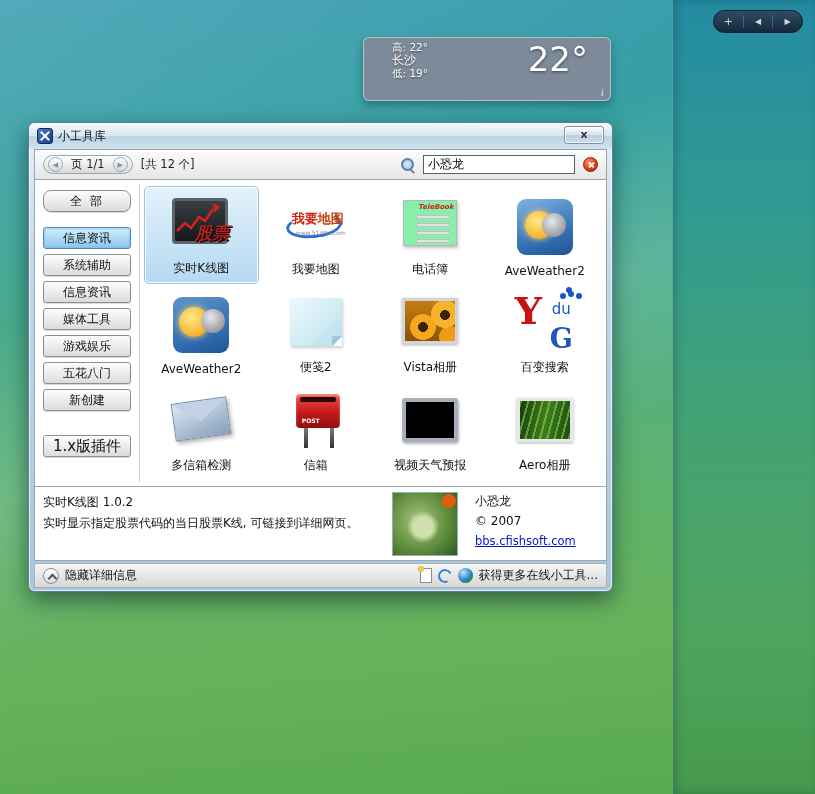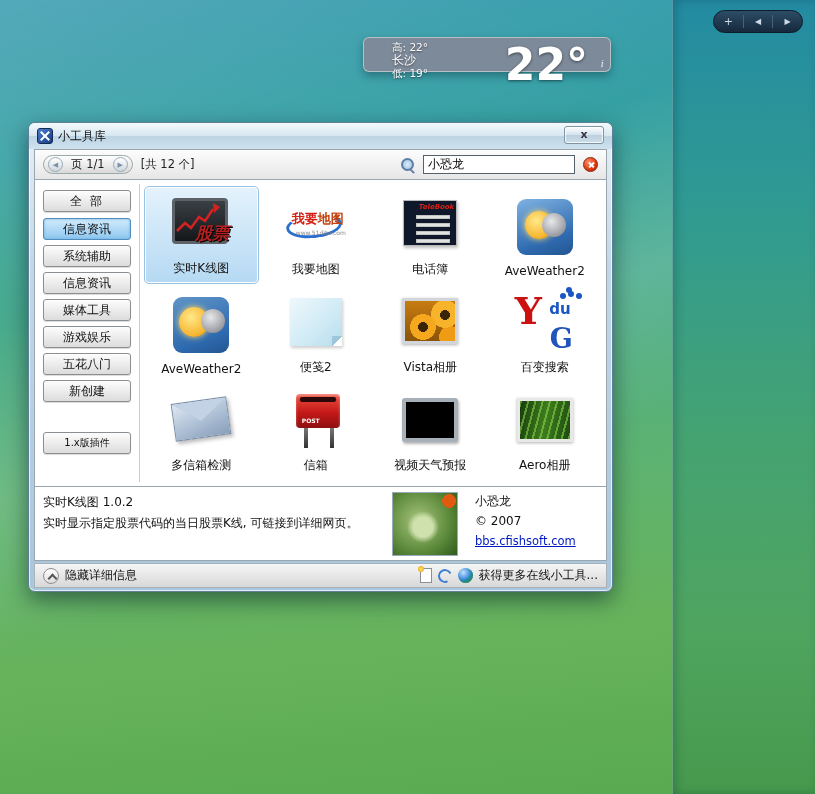--- a/index.html
+++ b/index.html
@@ -13,32 +13,32 @@
   
   #sidebar { position:absolute; right:0; top:0; width:143px; height:794px;
     background:linear-gradient(180deg,#238ba2 0%,#2f9a93 25%,#45a372 55%,#4fa45e 80%,#46994d 100%);
     box-shadow:inset 1px 0 0 rgba(255,255,255,.25), inset 4px 0 10px rgba(0,40,50,.25); }
   .side-controls { position:absolute; right:12px; top:10px; width:90px; height:23px;
     background:linear-gradient(#2c4d66,#16293c); border:1px solid #0d1c2a; border-radius:12px;
     display:flex; align-items:center; color:#cfd9e6; font-size:11px; }
   .side-controls span { flex:1; text-align:center; cursor:pointer; }
   .side-controls .sep { flex:0 0 1px; height:13px; background:#4a617a; }
   
-  .weather-float { position:absolute; left:363px; top:37px; width:248px; height:35px; border-radius:6px;
+  .weather-float { position:absolute; left:363px; top:37px; width:248px; height:64px; border-radius:6px;
     background:
       radial-gradient(ellipse 90px 18px at 20% 75%, rgba(255,255,255,.25), transparent),
       radial-gradient(ellipse 120px 20px at 70% 45%, rgba(230,235,240,.3), transparent),
       linear-gradient(180deg,#97a3b2 0%,#7c8struct99 40%,#6d7b8c 100%);
     background-color:#7d8a9a;
     border:1px solid rgba(255,255,255,.45); box-shadow:0 4px 9px rgba(0,30,40,.35);
     color:#fff; }
   .wf-left { position:absolute; left:28px; top:3px; font-size:10.5px; line-height:13px;
     text-shadow:0 1px 2px rgba(0,0,0,.5); }
   .wf-city { font-size:12px; }
-  .wf-temp { position:absolute; right:22px; top:1px; font-size:44px; font-weight:bold;
+  .wf-temp { position:absolute; right:22px; top:1px; font-size:34px; font-weight:normal;
     text-shadow:0 1px 3px rgba(0,0,0,.5); }
   .wf-info { position:absolute; right:6px; bottom:2px; font-size:10px; font-style:italic;
     font-family:"DejaVu Serif",serif; color:#e8ecf2; }
   
   #gadget-window { position:absolute; left:28px; top:122px; width:585px; height:470px; border-radius:7px;
     background:linear-gradient(180deg,#e8f1f8 0%,#c2d8e8 30%,#a8c6dc 100%);
     border:1px solid #5f7f96; box-shadow:0 8px 22px rgba(0,20,30,.5), inset 0 0 0 1px rgba(255,255,255,.7); }
   .titlebar { position:relative; height:26px; display:flex; align-items:center; padding:0 8px;
     background:linear-gradient(180deg,#f4fafc 0%,#d6e6f0 50%,#bcd4e4 51%,#cfe2ee 100%);
     border-radius:6px 6px 0 0; }
@@ -74,45 +74,45 @@
   .clear-btn::before,.clear-btn::after { content:""; position:absolute; left:3.5px; top:6px; width:7px; height:1.6px;
     background:#fff; }
   .clear-btn::before { transform:rotate(45deg); }
   .clear-btn::after { transform:rotate(-45deg); }
   .win-content { position:relative; height:308px; margin:0 5px; background:#fff;
     border:1px solid #9aa6ae; display:flex; }
   .categories { width:104px; padding:10px 7px 0 7px; }
   .cat-btn { display:block; width:88px; height:22px; margin:0 auto 5px auto; border:1px solid #8a8f94;
     border-radius:3px; background:linear-gradient(#fdfdfd,#dcdcdc); font-size:12px; color:#111;
     text-align:center; line-height:20px; cursor:pointer; box-shadow:0 1px 1px rgba(0,0,0,.15); }
-  .cat-btn.all { margin-bottom:6px; letter-spacing:2px; }
+  .cat-btn.all { margin-bottom:15px; letter-spacing:2px;border-radius:8px; }
   .cat-btn.active { background:linear-gradient(#d3ecfd,#8ec7ef); border-color:#4f8cc0;
     box-shadow:inset 0 0 3px #6fb0dd; }
-  .cat-btn.plugin { margin-top:30px; font-size:10px; }
+  .cat-btn.plugin { margin-top:24px; font-size:15px; }
   .vsep { width:1px; background:#c8ccd0; margin:4px 0; }
   .grid { flex:1; display:grid; grid-template-columns:repeat(4,1fr); grid-template-rows:repeat(3,1fr);
     padding:6px 4px; }
   .tile { position:relative; display:flex; flex-direction:column; align-items:center; justify-content:flex-end;
     padding-bottom:6px; border-radius:5px; cursor:pointer; }
   .tile.selected { background:linear-gradient(#e4f2fc,#b5d9f3); border:1px solid #96c2e4;
     box-shadow:inset 0 0 0 1px #fff; }
   .tlabel { font-size:12px; color:#111; margin-top:5px; white-space:nowrap; }
   .gicon { position:relative; width:64px; height:64px; }
   
   .ic-stock { position:absolute; left:3px; top:7px; width:56px; height:46px; border-radius:4px;
     background:linear-gradient(#3a3f44,#14171a); border:3px solid #5c6268; }
   .ic-stock .stock-txt { position:absolute; right:-4px; bottom:-4px; color:#b81f1f; font-weight:bold;
     font-style:italic; font-size:17px; text-shadow:1px 1px 0 #000;text-align:center; }
   .ic-map .swoosh { position:absolute; left:2px; top:22px; width:56px; height:24px; border:3px solid #2a6fd0;
     border-radius:50%; transform:rotate(-6deg); border-top-color:transparent; }
   .ic-map .mtext { position:absolute; left:8px; top:18px; font-size:13px; font-weight:bold; white-space:nowrap; }
   .ic-map .mtext .red { color:#d42013; }
   .ic-map .mtext .blue { color:#c2410c; }
   .ic-map .msub { position:absolute; left:12px; top:37px; font-size:6px; color:#888; }
-  .ic-telebook { position:absolute; left:5px; top:8px; width:54px; height:46px; background:#0f172a;
+  .ic-telebook { position:absolute; left:5px; top:8px; width:54px; height:46px; background:#86efac;
     border:1px solid #b8b8b8; box-shadow:1px 2px 3px rgba(0,0,0,.25); }
   .ic-telebook .tb-title { position:absolute; right:2px; top:2px; color:#d42013; font-size:7px;
     font-style:italic; font-weight:bold; }
   .ic-telebook .tb-line { position:absolute; left:12px; height:4px; right:6px; background:#e2e2e2;
     border:1px solid #c2c2c2; }
   .ic-weather-bg { position:absolute; left:4px; top:4px; width:56px; height:56px; border-radius:9px;
     background:linear-gradient(160deg,#7fb2e2,#2f6bb0 70%,#235590); }
   .wsun { position:absolute; left:10px; top:14px; width:28px; height:28px; border-radius:50%;
     background:radial-gradient(circle at 40% 35%,#ffe98a,#f7b733 65%,#e09010); box-shadow:0 0 6px #ffd86a; }
   .wmoon { position:absolute; right:9px; top:16px; width:24px; height:24px; border-radius:50%;
@@ -126,21 +126,21 @@
     box-shadow:0 1px 3px rgba(0,0,0,.3);
     background:
       radial-gradient(circle 5px at 18px 26px,#3a2408 98%,transparent),
       radial-gradient(circle 5px at 40px 14px,#3a2408 98%,transparent),
       radial-gradient(circle 13px at 18px 26px,#f5a81e 98%,transparent),
       radial-gradient(circle 14px at 40px 13px,#f7b32a 98%,transparent),
       radial-gradient(circle 11px at 45px 36px,#ef9c14 98%,transparent),
       linear-gradient(#c87c12,#8a5408); }
   .ic-searchlogo .y { position:absolute; left:2px; top:2px; color:#cc1111; font-family:"DejaVu Serif",serif;
     font-size:38px; font-weight:bold; line-height:38px; }
-  .ic-searchlogo .du { position:absolute; right:6px; top:10px; color:#1a56c4; font-size:15px; font-weight:bold; }
+  .ic-searchlogo .du { position:absolute; right:6px; top:10px; color:#1a56c4; font-size:15px; font-weight:normal; }
   .ic-searchlogo .paw { position:absolute; right:3px; top:1px; width:6px; height:6px; border-radius:50%;
     background:#1a56c4; box-shadow:-8px 2px 0 #1a56c4, 8px 2px 0 #1a56c4, -2px -4px 0 #1a56c4; }
   .ic-searchlogo .g { position:absolute; right:4px; bottom:2px; color:#2255bb; font-family:"DejaVu Serif",serif;
     font-size:27px; font-weight:bold; line-height:27px; }
   .ic-envelope { position:absolute; left:4px; top:12px; width:56px; height:38px; transform:rotate(-8deg);
     background:linear-gradient(160deg,#dfe8f2,#9fb4cc 70%,#8aa0ba); border:1px solid #7a8ea8;
     box-shadow:2px 3px 4px rgba(0,0,0,.25); }
   .ic-envelope::before { content:""; position:absolute; left:0; top:0; width:0; height:0;
     border-left:27px solid transparent; border-right:27px solid transparent; border-top:20px solid #c3d2e4; }
   .ic-video { position:absolute; left:4px; top:10px; width:56px; height:44px; background:#000;

